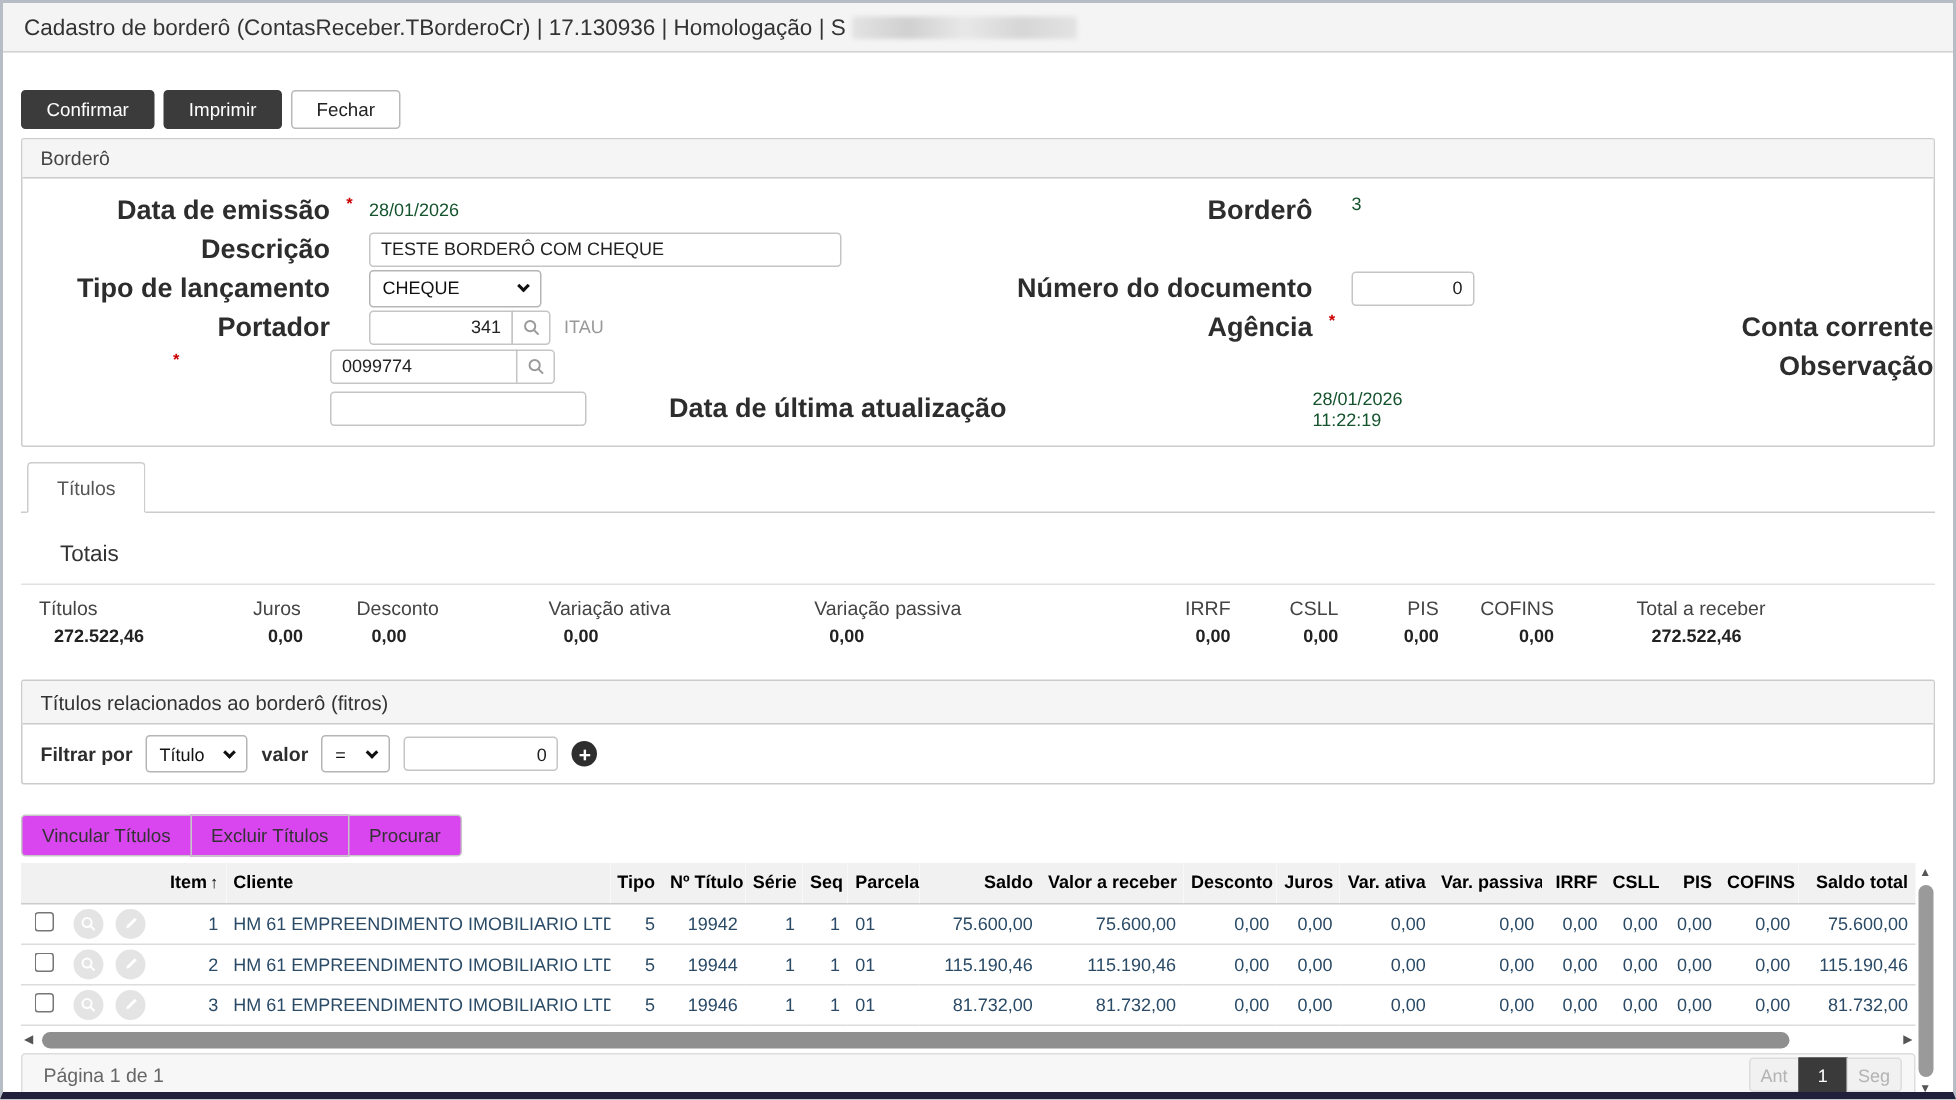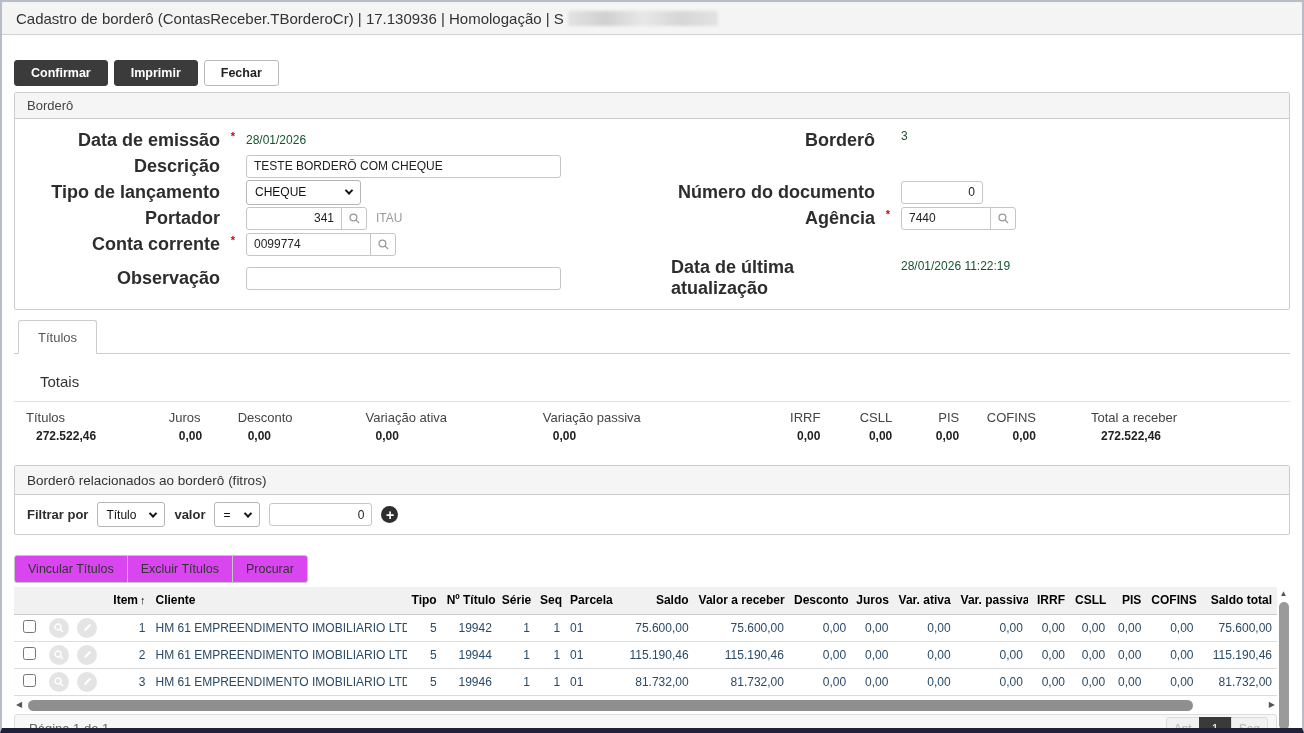--- a/index.html
+++ b/index.html
@@ -8,21 +8,21 @@
   .window { width:1304px; height:733px; border:2px solid #b6bdc4; border-bottom:5px solid #20203a; background:#fff; overflow:hidden; }
 
   
   .titlebar { height:33px; background:#f4f4f4; border-bottom:1px solid #d2d2d2; display:flex; align-items:center; padding-left:14px; font-size:15px; color:#333; }
   .redacted { display:inline-block; width:150px; height:15px; margin-left:4px; background:linear-gradient(90deg,#e3e3e3,#d0d0d0,#e8e8e8,#d6d6d6,#e3e3e3); border-radius:2px; filter:blur(1.5px); }
 
   .content { padding:0 12px; }
 
   
   .toolbar { margin-top:25px; display:flex; gap:6px; }
-  .btn { height:26px; padding:0 16px; border-radius:3px; font-size:12.5px; font-weight:bold; cursor:pointer; font-family:"Liberation Sans",sans-serif; }
+  .btn { height:26px; padding:0 16px; border-radius:3px; font-size:12.5px; font-weight:normal; cursor:pointer; font-family:"Liberation Sans",sans-serif; }
   .btn.dark { background:#3b3b3b; color:#fff; border:1px solid #3b3b3b; }
   .btn.light { background:#fff; color:#222; border:1px solid #b9b9b9; }
 
   
   .panel { margin-top:6px; border:1px solid #ccc; border-radius:2px; }
   .panel-header { height:26px; background:#f5f5f5; border-bottom:1px solid #ccc; display:flex; align-items:center; padding-left:12px; font-size:13px; color:#444; }
   .form-grid { display:grid; grid-template-columns:205px 26px 425px 204px 26px 1fr; padding:8px 0 10px; }
   .fcell { min-height:26px; display:flex; align-items:center; }
   .flab { justify-content:flex-end; font-weight:bold; font-size:18px; color:#2d2d2d; }
   .req { justify-content:center; align-items:flex-start; padding-top:3px; color:#cc0000; font-size:11px; font-weight:bold; }
@@ -168,31 +168,20 @@
               <svg width="13" height="13" viewBox="0 0 16 16">
                   <circle cx="6.7" cy="6.7" r="4.2" fill="none" stroke="#9a9a9a" stroke-width="1.6"></circle>
                   <line x1="10" y1="10" x2="13.6" y2="13.6" stroke="#9a9a9a" stroke-width="1.6"></line>
                 </svg>
             </span>
           </span>
           <span class="side-desc">ITAU</span>
         </div>
         <div class="fcell flab">Agência</div>
         <div class="fcell req">*</div>
-        <div class="fcell">
-          <span class="grp">
-            <input class="inp w-agencia" type="text" value="7440" style="">
-            <span class="lookup">
-              <svg width="13" height="13" viewBox="0 0 16 16">
-                  <circle cx="6.7" cy="6.7" r="4.2" fill="none" stroke="#9a9a9a" stroke-width="1.6"></circle>
-                  <line x1="10" y1="10" x2="13.6" y2="13.6" stroke="#9a9a9a" stroke-width="1.6"></line>
-                </svg>
-            </span>
-          </span>
-        </div>
 
         <div class="fcell flab">Conta corrente</div>
         <div class="fcell req">*</div>
         <div class="fcell">
           <span class="grp">
             <input class="inp w-conta" type="text" value="0099774" style="">
             <span class="lookup">
               <svg width="13" height="13" viewBox="0 0 16 16">
                   <circle cx="6.7" cy="6.7" r="4.2" fill="none" stroke="#9a9a9a" stroke-width="1.6"></circle>
                   <line x1="10" y1="10" x2="13.6" y2="13.6" stroke="#9a9a9a" stroke-width="1.6"></line>
@@ -261,21 +250,21 @@
             <span>COFINS</span>
             <span class="tot-value">0,00</span>
           </div>
         <div class="tot left t9">
             <span>Total a receber</span>
             <span class="tot-value">272.522,46</span>
           </div>
       </div>
 
       <div class="filter-panel">
-        <div class="filter-header">Borderô relacionados ao borderô (fitros)</div>
+        <div class="filter-header">Títulos relacionados ao borderô (fitros)</div>
         <div class="filter-body">
           <span class="flbl">Filtrar por</span>
           <div class="fake-select w-ffield">
             <span>Título</span>
             <span class="chev"></span>
           </div>
           <span class="flbl">valor</span>
           <div class="fake-select w-fop">
             <span>=</span>
             <span class="chev"></span>

